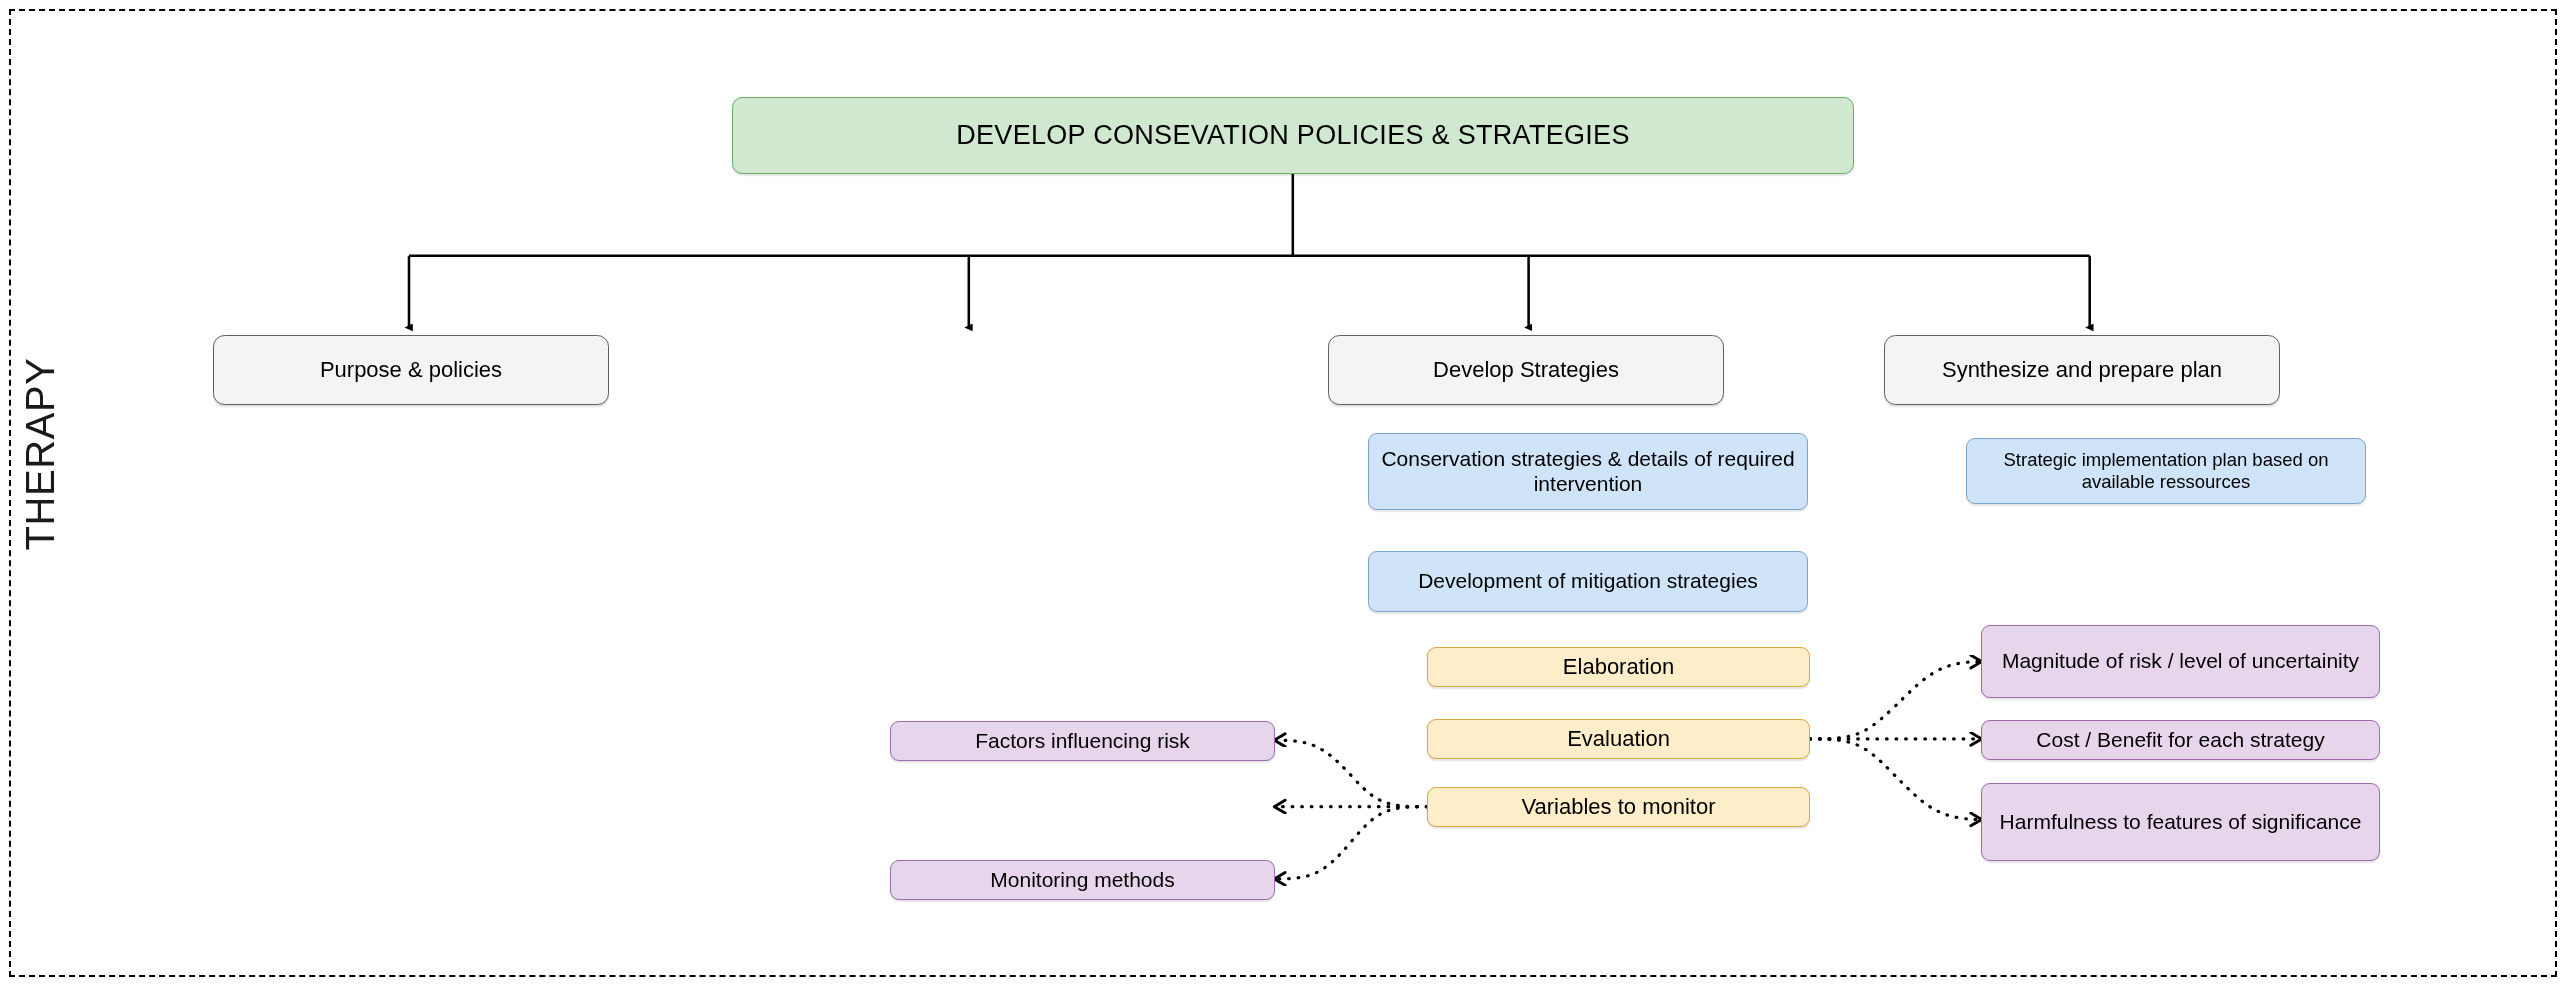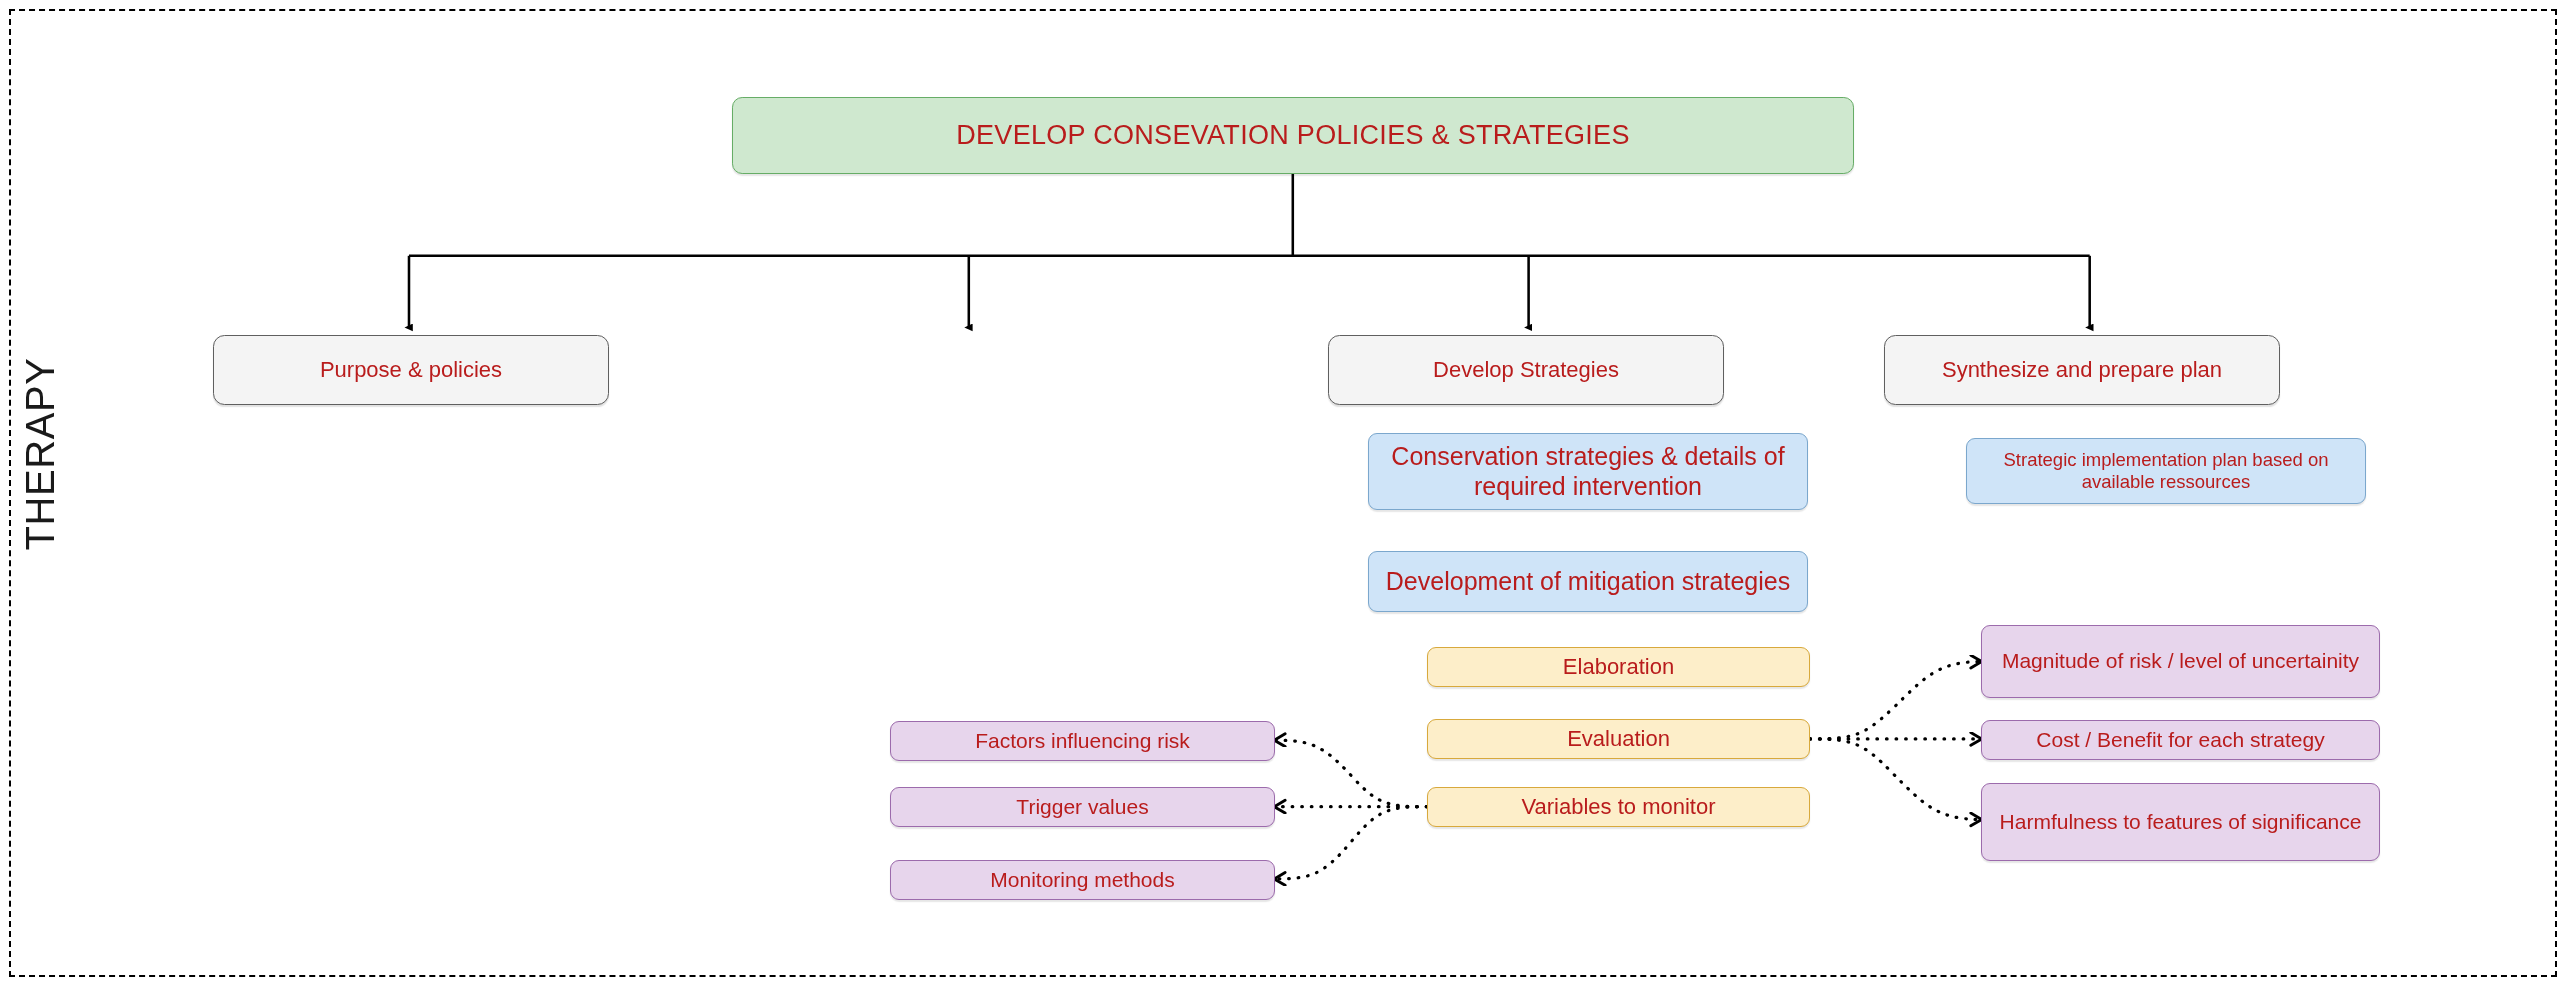--- a/index.html
+++ b/index.html
@@ -54,21 +54,21 @@
   }
   
   .node {
     position: absolute;
     box-sizing: border-box;
     display: flex;
     align-items: center;
     justify-content: center;
     text-align: center;
     border-radius: 9px;
-    color: #b91c1c;
+    color: #000000;
     line-height: 1.18;
     padding: 2.6px 7.7px;
     font-family: "Liberation Sans", sans-serif;
   }
   .node span { display: block; width: 100%; }
 
   .n-root {
     background: #cfe8cf;
     border: 1.9px solid #66ad66;
     border-radius: 10.2px;
@@ -80,21 +80,21 @@
     background: #f4f4f4;
     border: 1.9px solid #5f5f5f;
     border-radius: 11.5px;
     font-size: 22px;
     box-shadow: 0 1.3px 1.3px rgba(0,0,0,0.12);
   }
   .n-blue {
     background: #cfe4f8;
     border: 1.9px solid #7ba7cd;
     border-radius: 9px;
-    font-size: 25px;
+    font-size: 21px;
     box-shadow: 0 1.3px 1.3px rgba(0,0,0,0.10);
   }
   .n-blue-sm {
     background: #cfe4f8;
     border: 1.9px solid #7ba7cd;
     border-radius: 9px;
     font-size: 18.5px;
     box-shadow: 0 1.3px 1.3px rgba(0,0,0,0.10);
   }
   .n-yellow {
@@ -210,22 +210,19 @@
   </div>
 
   <div class="node n-purple" style="left:1981px; top:783px; width:399px; height:78px;">
     <span>Harmfulness to features of significance</span>
   </div>
 
   <div class="node n-purple" style="left:890px; top:721px; width:385px; height:40px;">
     <span>Factors influencing risk</span>
   </div>
 
-  <div class="node n-purple" style="left:890px; top:787px; width:385px; height:40px;">
-    <span>Trigger values</span>
-  </div>
 
   <div class="node n-purple" style="left:890px; top:860px; width:385px; height:40px;">
     <span>Monitoring methods</span>
   </div>
 
 </div>
 
 
 </body></html>

